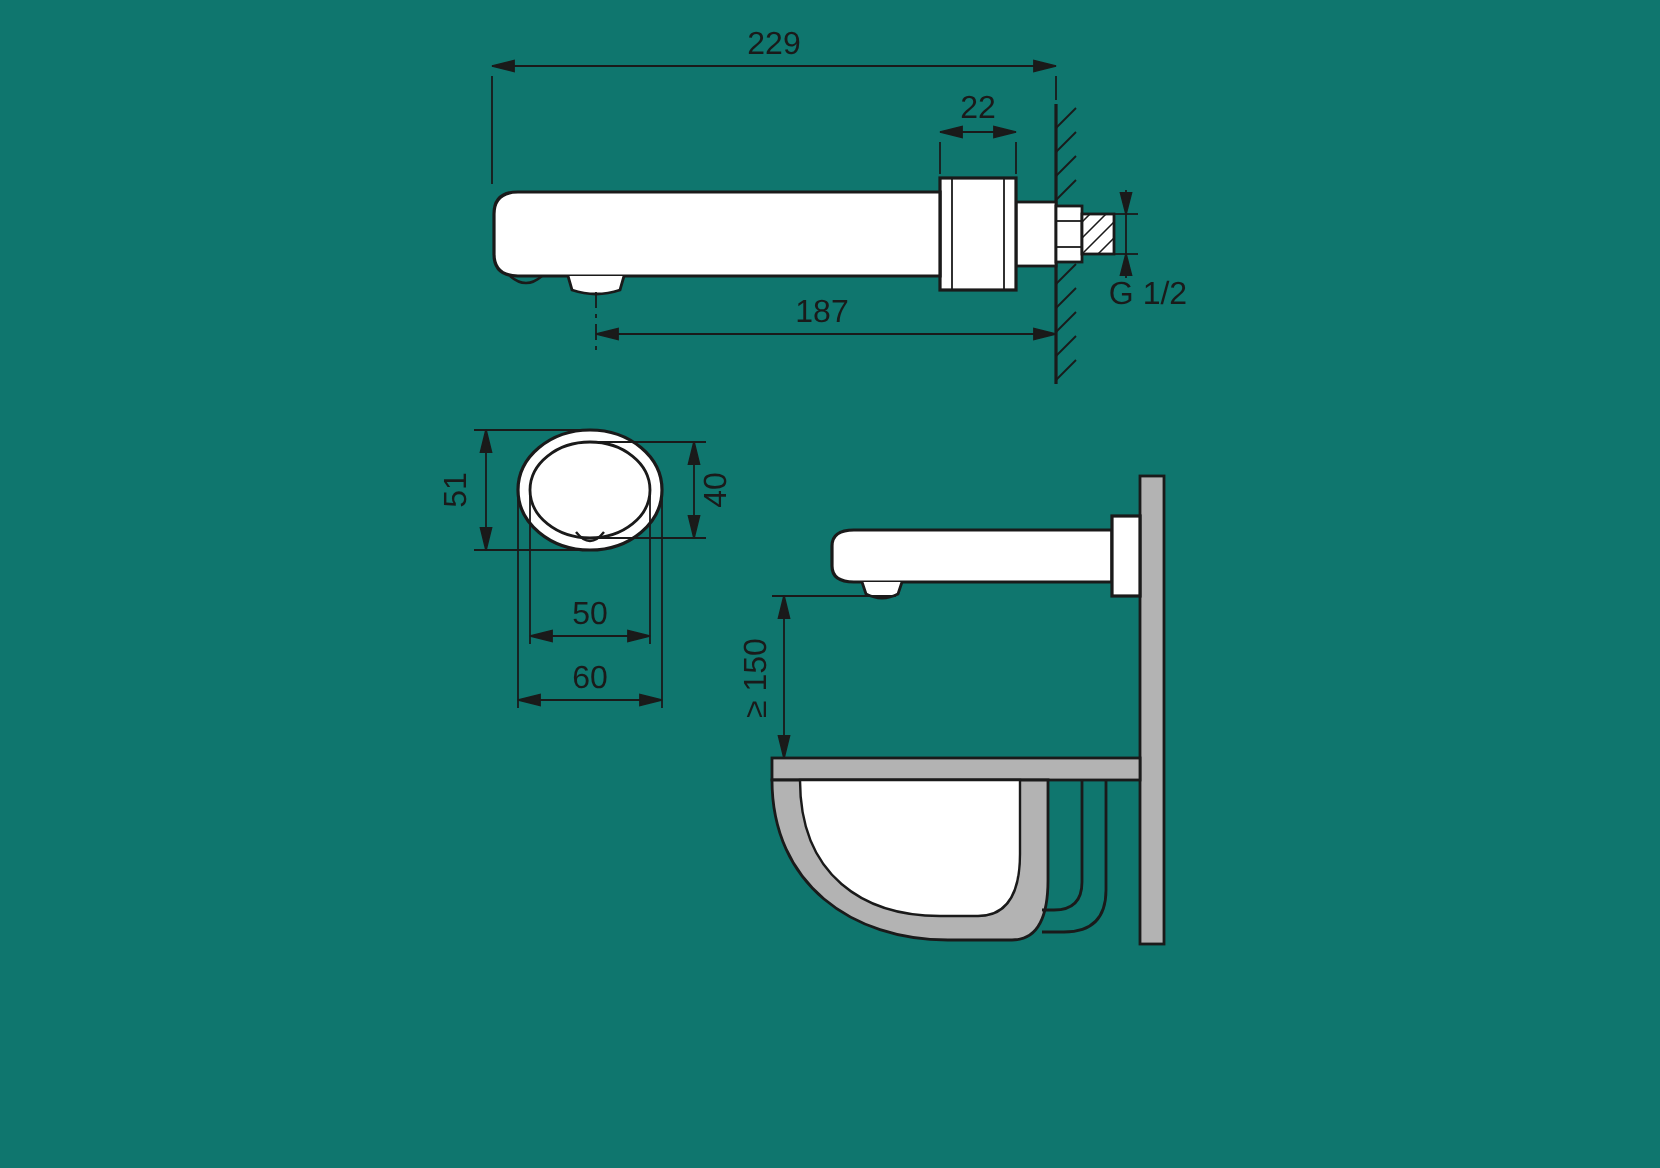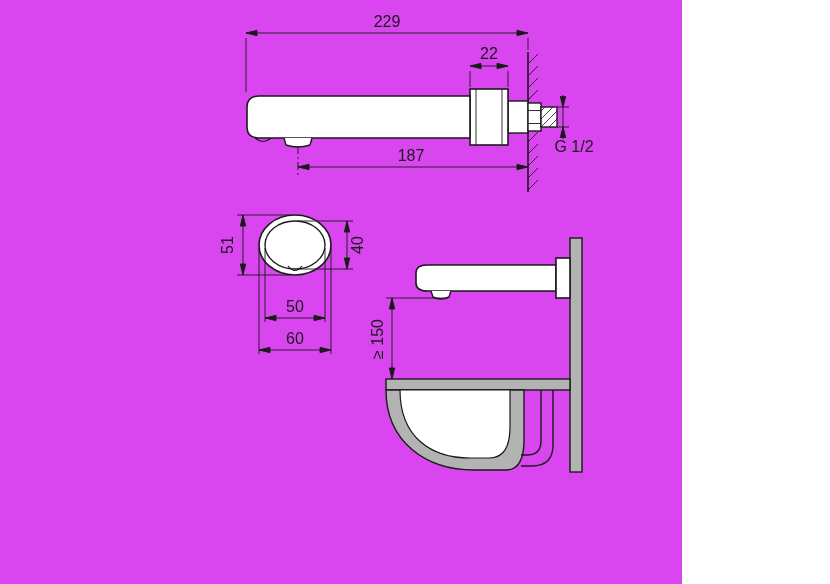--- a/index.html
+++ b/index.html
@@ -1,16 +1,16 @@
 <!DOCTYPE html>
 <html><head>
 <meta charset="utf-8">
 <style>
   html,body { margin:0; padding:0; background:#ffffff; }
-  .page { position:relative; width:682px; height:584px; background:#d946ef; overflow:hidden; }
+  .page { position:relative; width:830px; height:584px; background:#0f766e; overflow:hidden; }
   svg { display:block; }
   text { font-family:"Liberation Sans","DejaVu Sans",sans-serif; font-size:16px; fill:#1a1a1a; }
 </style>
 </head>
 <body>
 
 <div class="page">
 <svg width="830" height="584" viewBox="0 0 830 584">
 
   <g stroke="#1a1a1a" fill="none">

